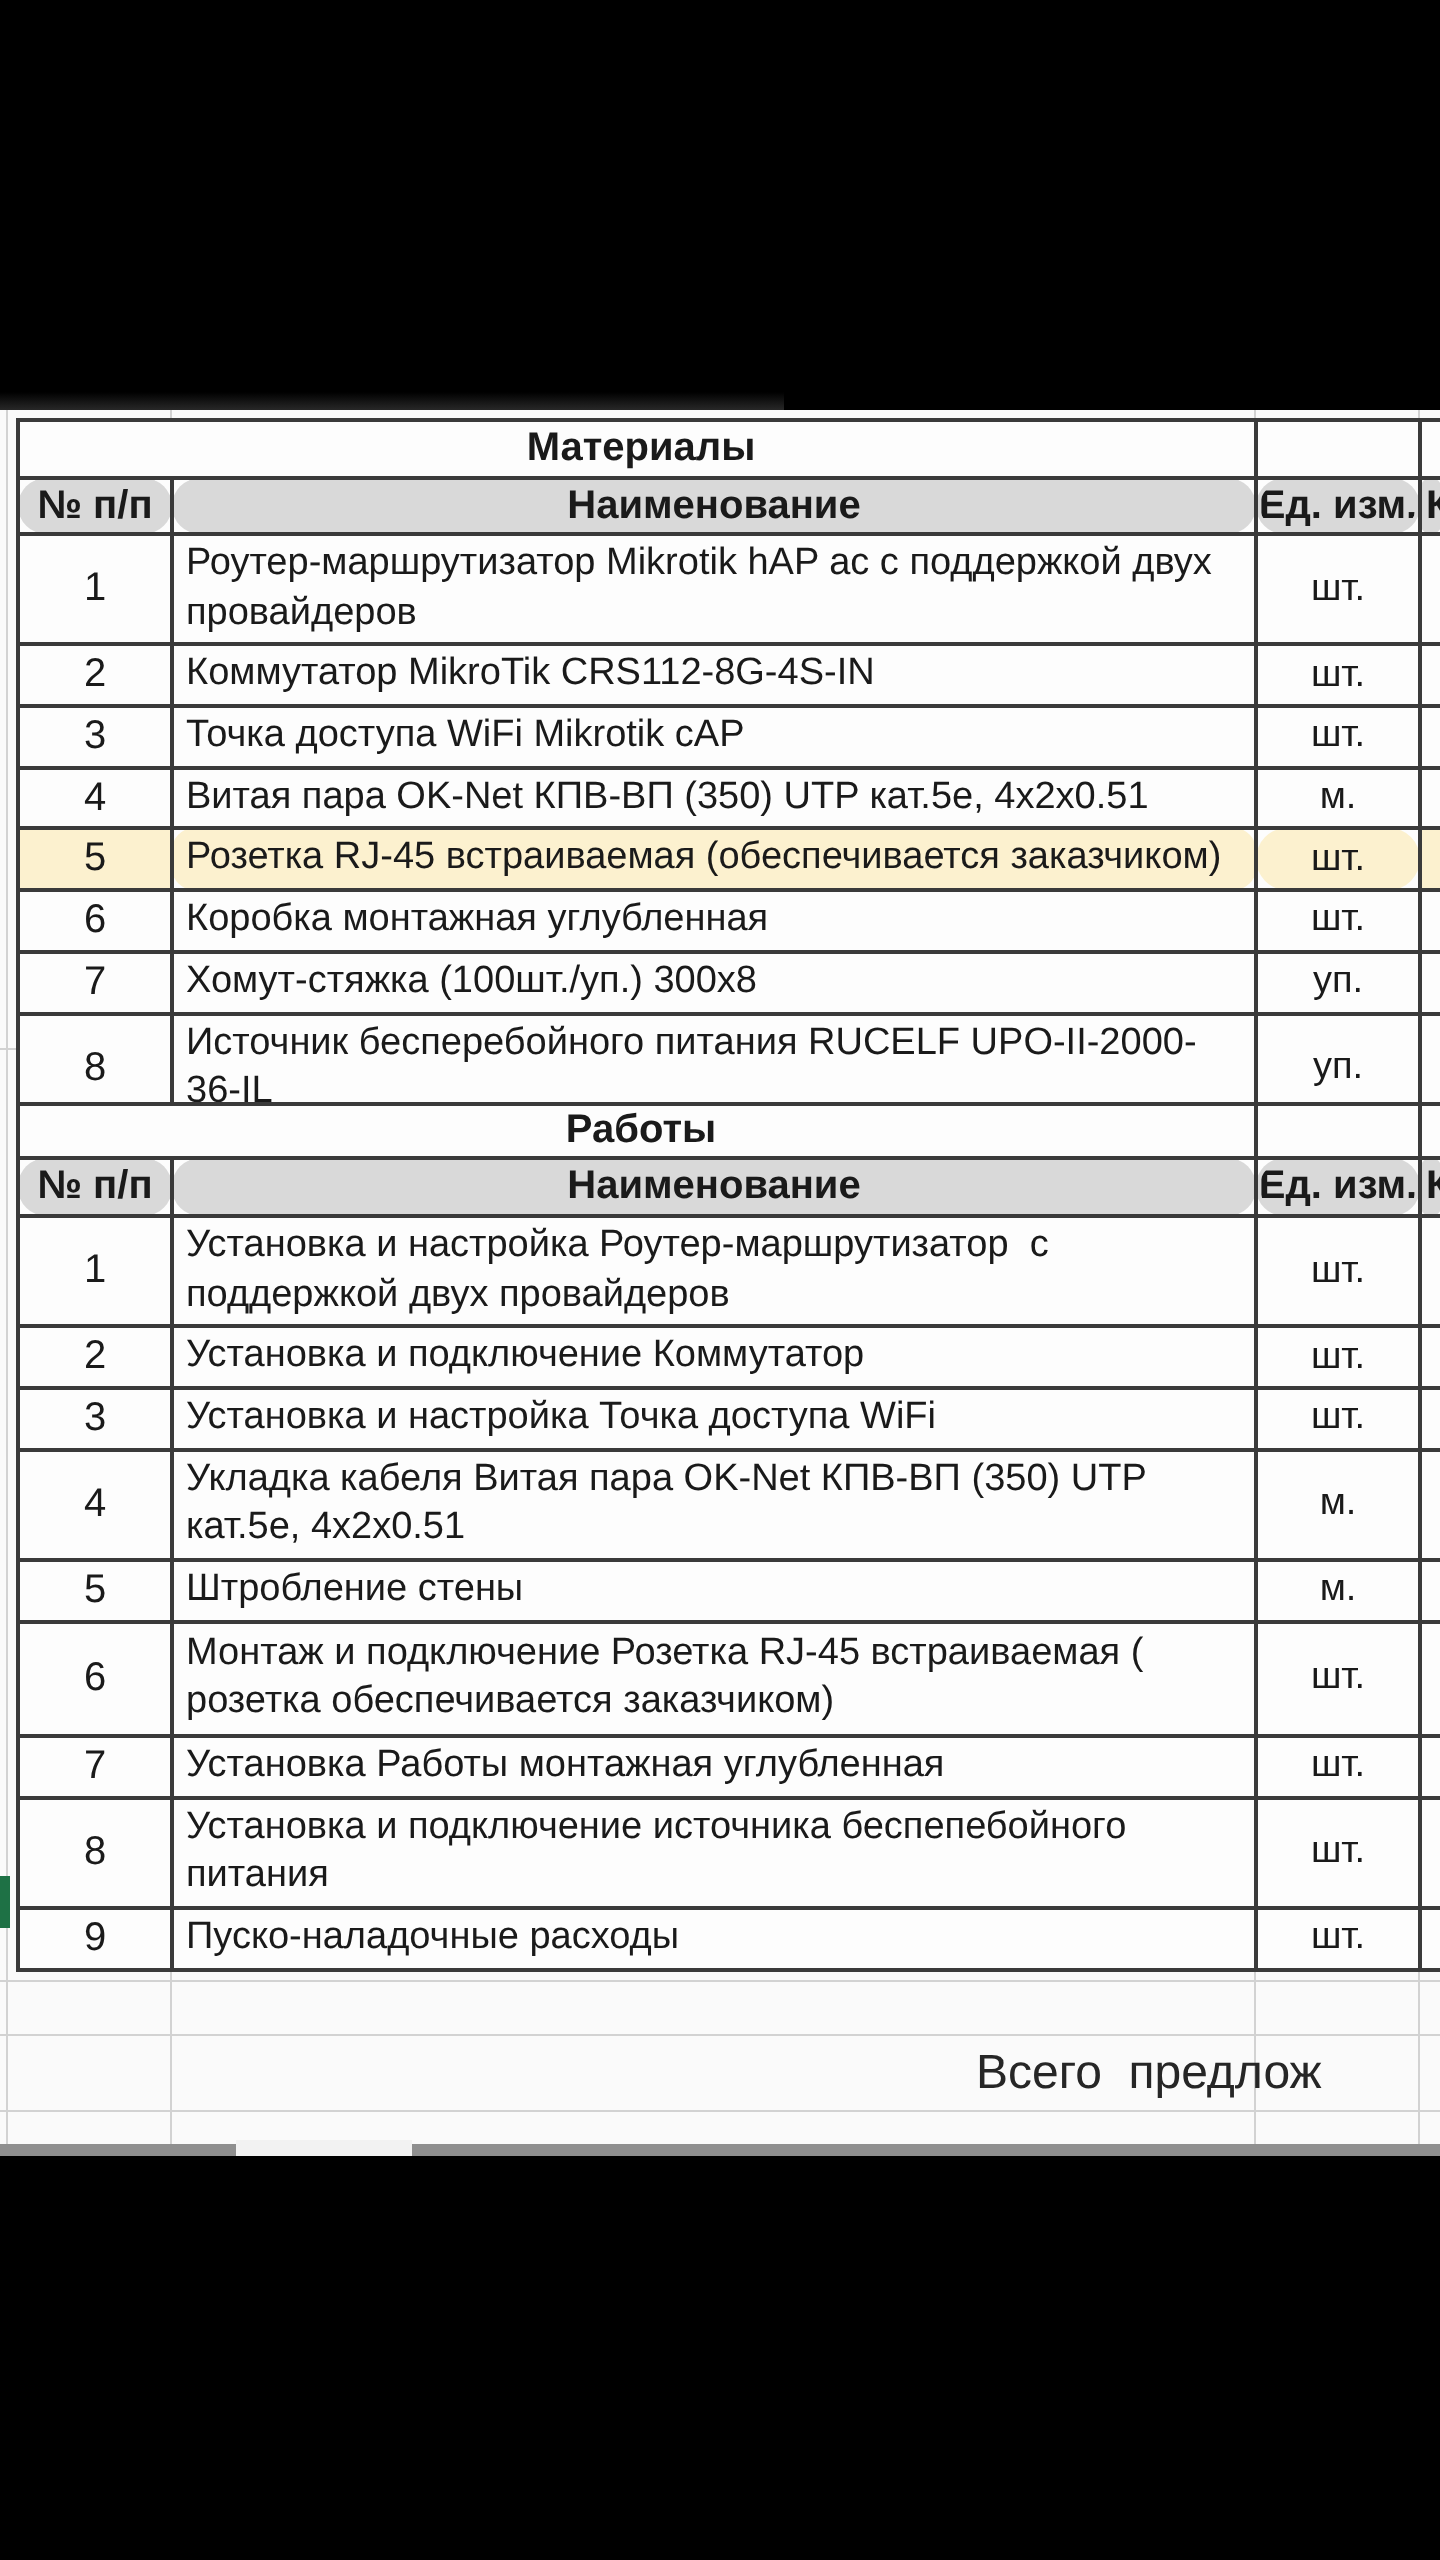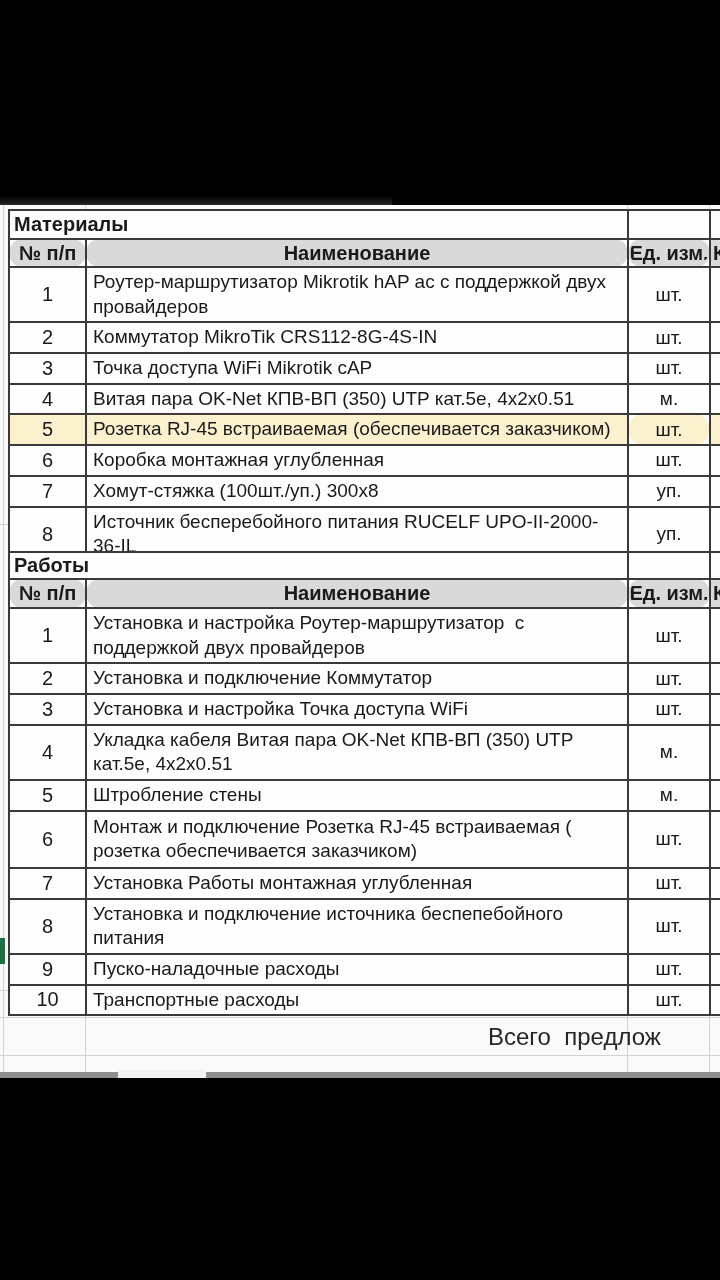--- a/index.html
+++ b/index.html
@@ -20,25 +20,25 @@
   table.tbl {
     position:absolute; left:8px; width:712px; border-collapse:collapse;
     table-layout:fixed; z-index:1; background:#fdfdfd;
   }
   table.tbl td { border:2px solid #3a3a3a; vertical-align:middle; overflow:hidden; }
   table.tbl td:last-child { border-right:none; }
   .col-num  { width:77px; }
   .col-name { width:542px; }
   .col-unit { width:82px; }
   .col-cut  { width:11px; }
-  .title-cell { font-weight:bold; font-size:20px; padding-left:4px; background:#fdfdfd; }
+  .title-cell { font-weight:bold; font-size:20px; padding-left:4px; background:#fdfdfd;text-align:center; }
   .hdr td { background:#d9d9d9; font-weight:bold; font-size:20px; text-align:center;border-radius:14px; }
   .hdr .frag { text-align:left; padding-left:2px; }
   .cell-num  { text-align:center; font-size:20px; }
-  .cell-name { text-align:left; font-size:19px; line-height:1.3; padding:2px 4px 2px 6px; white-space:pre-wrap; }
+  .cell-name { text-align:left; font-size:19px; line-height:1.3; padding:2px 4px 2px 6px; white-space:pre-wrap;border-radius:11px; }
   .cell-unit { text-align:center; font-size:19px;border-radius:22px; }
   tr.hl td { background:#fcf1cf; }
   .h23{height:23px}.h24{height:24px}.h25{height:25px}.h26{height:26px}
   .h27{height:27px}.h28{height:28px}.h29{height:29px}.h45{height:45px}
   .h48{height:48px}.h52{height:52px}.h55{height:55px}.h57{height:57px}
   
   .sel-bar { position:absolute; left:0; top:733px; width:5px; height:26px; background:#1e7145; z-index:2; }
   
   .total-label {
     position:absolute; top:818px; left:488px; z-index:2; white-space:pre;
@@ -203,26 +203,20 @@
         <td class="cell-name">Установка и подключение источника беспепебойного питания</td>
         <td class="cell-unit">шт.</td>
         <td></td>
       </tr>
       <tr class="h28">
         <td class="cell-num">9</td>
         <td class="cell-name">Пуско-наладочные расходы</td>
         <td class="cell-unit">шт.</td>
         <td></td>
       </tr>
-      <tr class="h25">
-        <td class="cell-num">10</td>
-        <td class="cell-name">Транспортные расходы</td>
-        <td class="cell-unit">шт.</td>
-        <td></td>
-      </tr>
     </tbody>
       </table>
 
     <div class="sel-bar"></div>
 
     <div class="total-label">Всего  предлож</div>
 
     <div class="bottom-strip"></div>
     <div class="bottom-notch"></div>
   </div>

